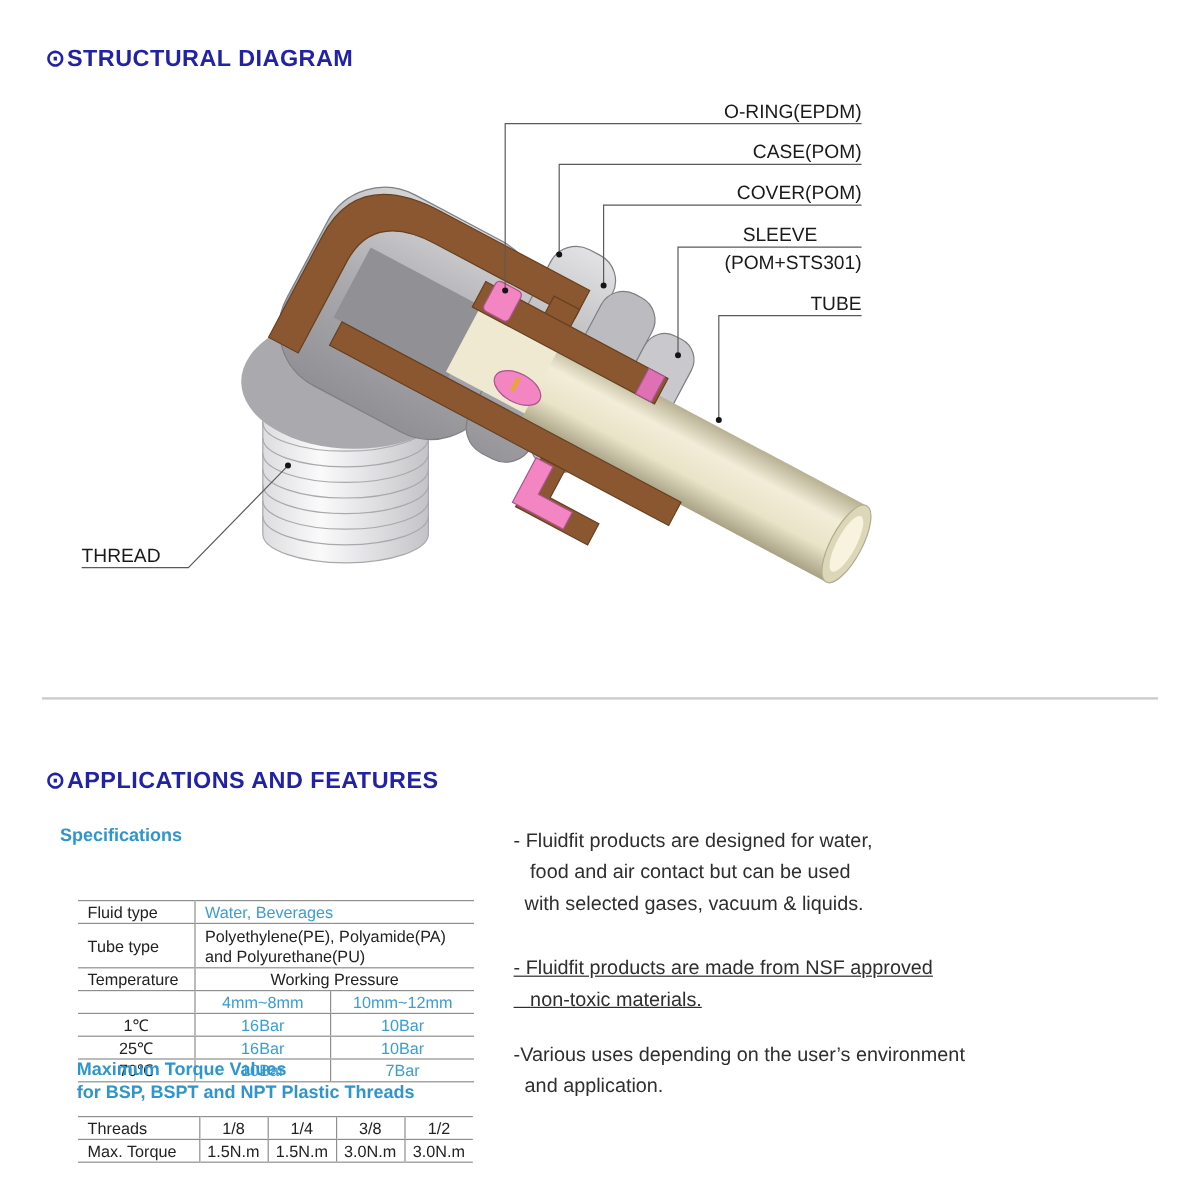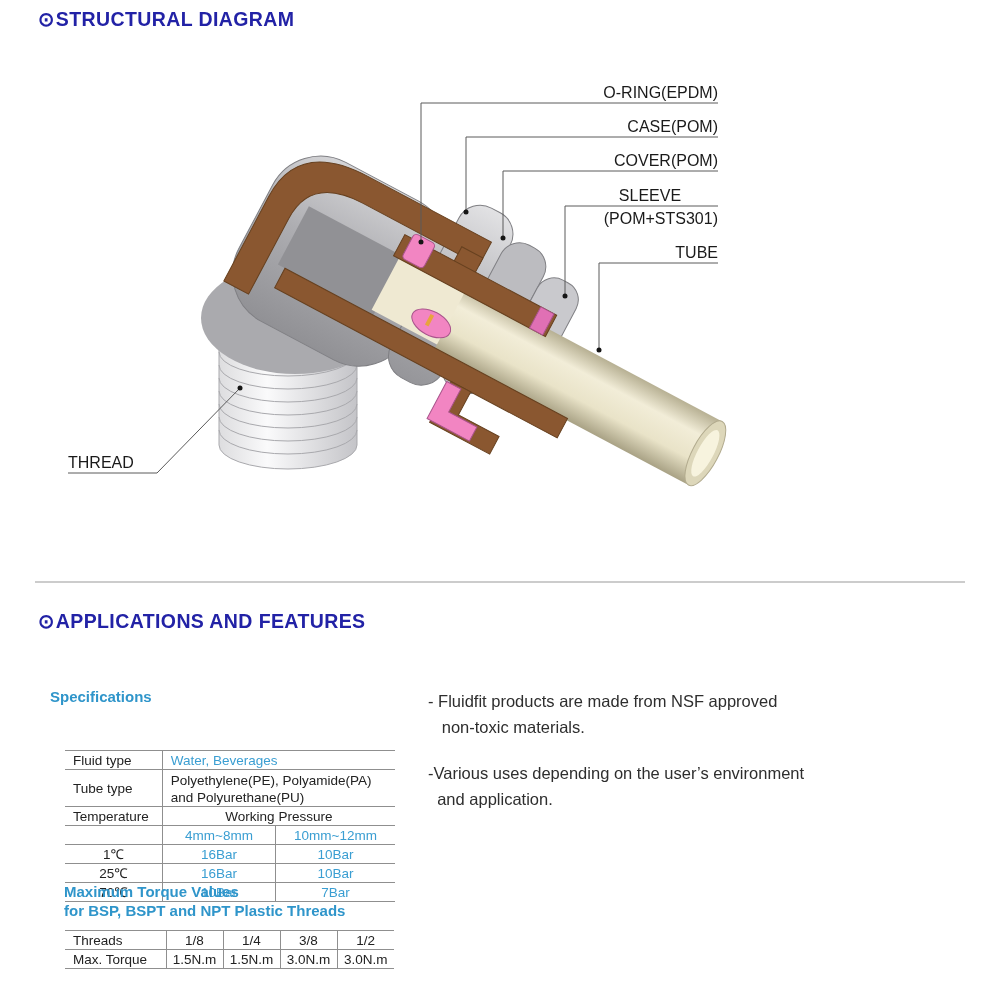--- a/index.html
+++ b/index.html
@@ -1,20 +1,20 @@
 <!DOCTYPE html>
 <html><head>
 <meta charset="utf-8">
 <style>
   * { margin:0; padding:0; box-sizing:border-box; }
   html,body { width:1000px; height:1000px; background:#ffffff;
     font-family:"Liberation Sans", sans-serif; color:#2b2b2b; overflow:hidden; }
 
   .section-heading { position:absolute; font-size:19.5px; font-weight:bold;
-    color:#2222a6; letter-spacing:0.4px; white-space:nowrap; }
+    color:#2222a6; letter-spacing:0.4px; white-space:nowrap;margin-top:29px; }
   .section-heading .dot { font-weight:bold; margin-right:1px; }
 
   #diagram-svg { position:absolute; left:0; top:0; }
   .lbl { font-size:16px; fill:#1a1a1a; }
 
   #divider { position:absolute; left:35px; top:581px; width:930px; height:2px;
     background:#cccccc; }
 
   .blue-title { position:absolute; color:#2f95ca; font-weight:bold;
     font-size:15px; line-height:19px; white-space:pre-line; }
@@ -33,21 +33,21 @@
   #spec-table td.tall { height:37px; line-height:17px; padding-top:1px; }
 
   #torque-table { position:absolute; left:65px; top:930px; width:329px; }
   #torque-table td { height:19px; }
 
   #features { position:absolute; left:428px; top:688px; width:545px;
     font-size:16.5px; color:#2e2e2e; }
   #features p { white-space:pre-wrap; line-height:26px; }
   #features p.b1 { margin-bottom:28px; }
   #features p.b2 { margin-bottom:20px; }
-  #features p.b3 { margin-bottom:20px; }
+  #features p.b3 { margin-bottom:20px;text-decoration:underline; }
 </style>
 </head>
 <body>
 
 <div class="section-heading" style="left:38px; top:8px;">
   <span class="dot">⊙</span><span>STRUCTURAL DIAGRAM</span>
 </div>
 
 <svg id="diagram-svg" width="1000" height="560" viewBox="0 0 1000 560">
   <defs>
@@ -210,17 +210,20 @@
     <td class="lpad">Max. Torque</td>
     <td class="vline c">1.5N.m</td>
     <td class="vline c">1.5N.m</td>
     <td class="vline c">3.0N.m</td>
     <td class="vline c">3.0N.m</td>
   </tr>
 </tbody>
   </table>
 
 <div id="features">
+  <p class="b1">- Fluidfit products are designed for water,
+   food and air contact but can be used
+  with selected gases, vacuum &amp; liquids.</p>
   <p class="b3">- Fluidfit products are made from NSF approved
    non-toxic materials.</p>
   <p>-Various uses depending on the user’s environment
   and application.</p>
 </div>
 
 </body></html>

